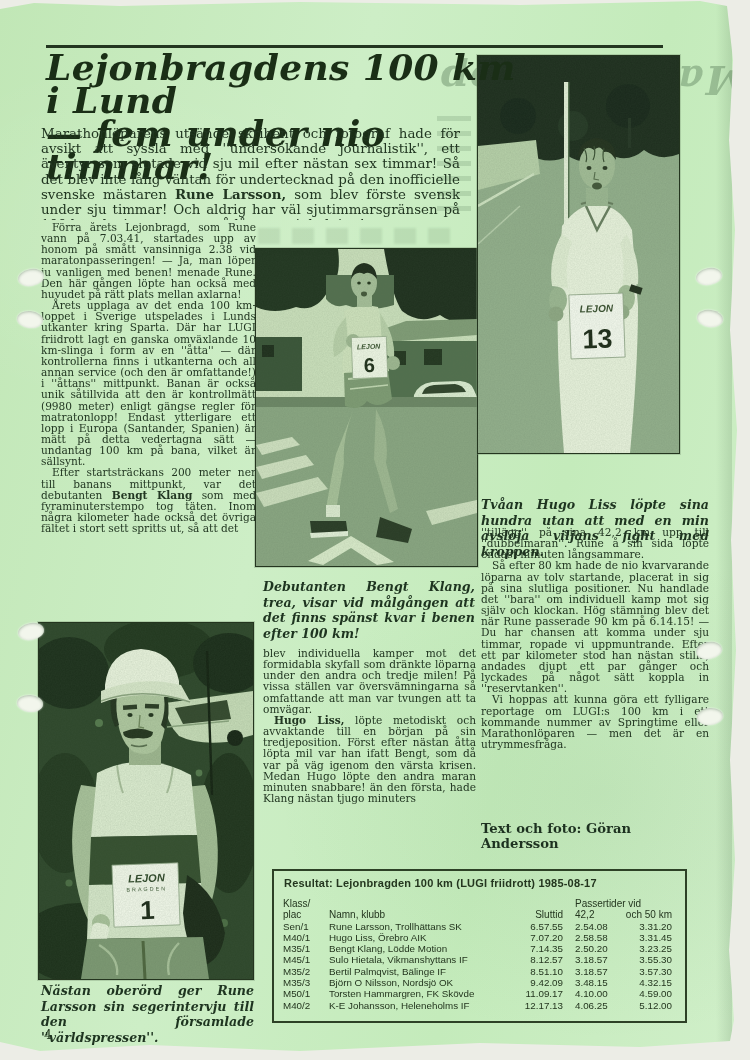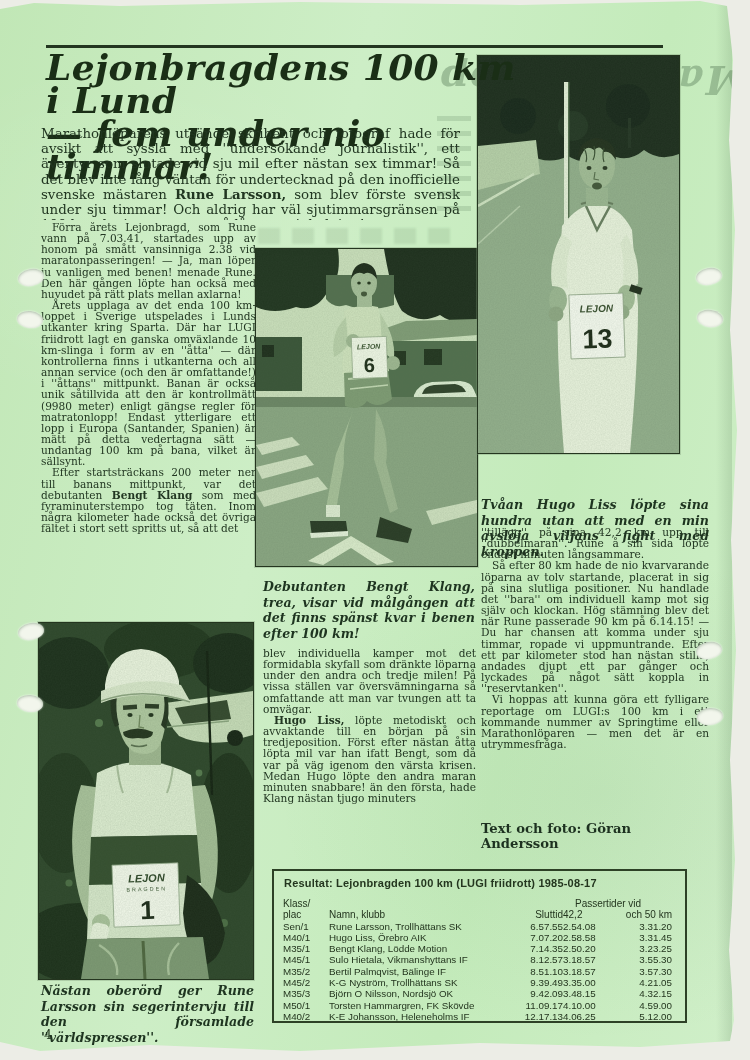--- a/index.html
+++ b/index.html
@@ -52,21 +52,21 @@
   .bleed-lines2{position:absolute;left:258px;top:228px;width:200px;height:16px;z-index:1;
     background:repeating-linear-gradient(to right,rgba(40,80,45,.10) 0 22px,transparent 22px 34px);
     filter:blur(1px);}
   
   .rtable{position:absolute;left:272px;top:869px;width:402px;height:146px;z-index:4;
     border:2px solid #2d4126;padding:4px 0 0 9px;
     font-family:"Liberation Sans","DejaVu Sans",sans-serif;color:#24361f;overflow:hidden;}
   .rt-title{font-size:11px;font-weight:bold;margin:2px 0 9px 1px;letter-spacing:.2px;}
   .rt-grid{display:grid;grid-template-columns:46px 192px 42px 56px 53px;font-size:9.8px;line-height:11.3px;}
   .rt-grid .r{text-align:right;}
-  .rt-grid .p12{padding-left:0;}
+  .rt-grid .p12{padding-left:12px;}
   .hdr{font-weight:normal;font-size:10px;}
   .span45{grid-column:4/6;padding-left:12px;}
   .bold-time{font-weight:normal;}
 </style>
 </head>
 <body>
 
 <div class="page">
 
   <div class="bleed-headline">Maratonlopp</div>
@@ -330,27 +330,20 @@
         <span class="r">3.55.30</span>
       </div>
     <div class="rt-grid">
         <span>M35/2</span>
         <span>Bertil Palmqvist, Bälinge IF</span>
         <span class="r bold-time">8.51.10</span>
         <span class="p12">3.18.57</span>
         <span class="r">3.57.30</span>
       </div>
     <div class="rt-grid">
-        <span>M45/2</span>
-        <span>K-G Nyström, Trollhättans SK</span>
-        <span class="r bold-time">9.39.49</span>
-        <span class="p12">3.35.00</span>
-        <span class="r">4.21.05</span>
-      </div>
-    <div class="rt-grid">
         <span>M35/3</span>
         <span>Björn O Nilsson, Nordsjö OK</span>
         <span class="r bold-time">9.42.09</span>
         <span class="p12">3.48.15</span>
         <span class="r">4.32.15</span>
       </div>
     <div class="rt-grid">
         <span>M50/1</span>
         <span>Torsten Hammargren, FK Skövde</span>
         <span class="r bold-time">11.09.17</span>

